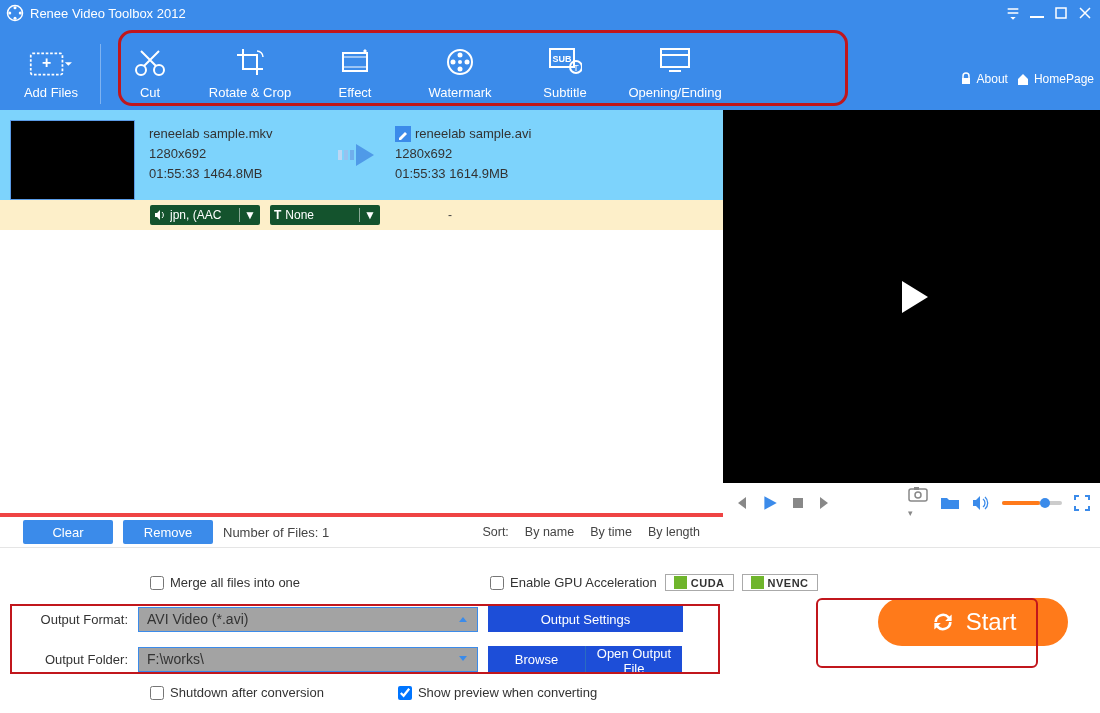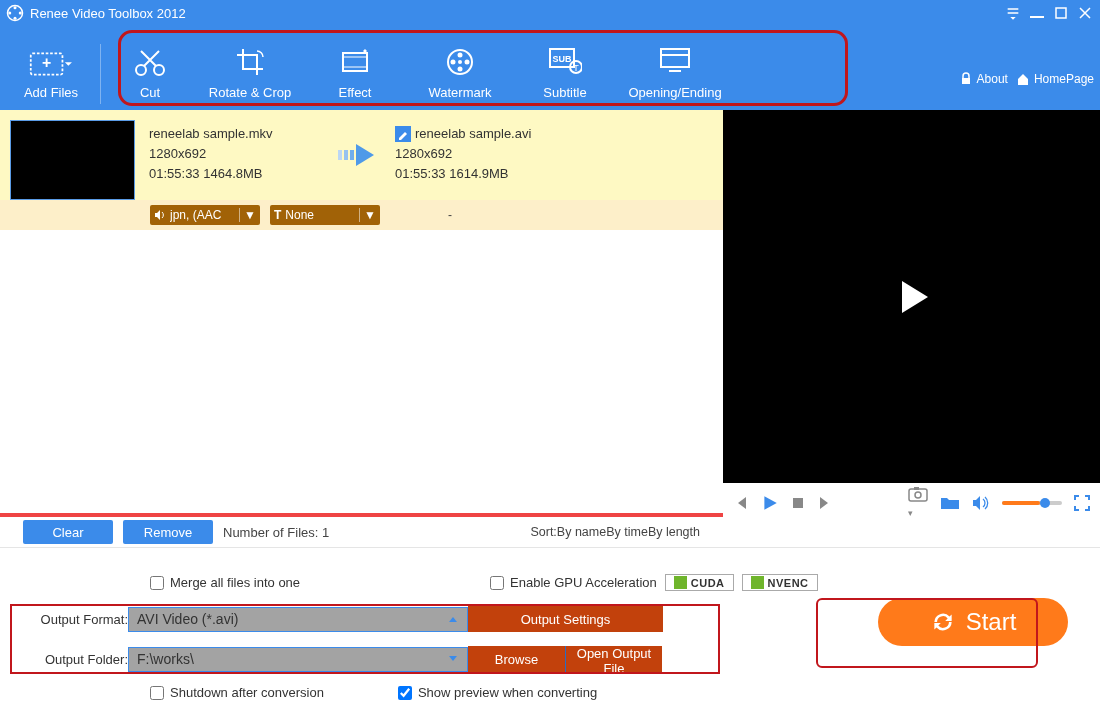--- a/index.html
+++ b/index.html
@@ -19,54 +19,54 @@
 .toolbar .right-spacer { flex: 1; }
 
 .hl-toolbar { position:absolute; border:3px solid #c1161c; border-radius:14px; left:118px; top:30px; width:730px; height:76px; pointer-events:none; }
 
 .hl-output { position:absolute; border:2px solid #c1161c; left:10px; top:604px; width:710px; height:70px; pointer-events:none; }
 .hl-start  { position:absolute; border:2px solid #c1161c; border-radius:6px; left:816px; top:598px; width:222px; height:70px; pointer-events:none; }
 
 
 .main { display:flex; height: 437px; }
 .leftcol { width: 723px; display:flex; flex-direction:column; }
-.row { display:flex; background:#fef9c3; }
+.row { display:flex; background:#7dd3fc; }
 .thumb { width:125px; height:80px; margin:10px 0 0 10px; border:1px solid #5a9be6; background:#000; }
 .meta { padding:14px 0 0 14px; font-size:13px; color:#333; line-height:20px; }
 .arrow { width:70px; display:flex; align-items:center; justify-content:center; }
 .meta2 { padding:14px 0 0 0; font-size:13px; color:#333; line-height:20px; }
 .row2 { background:#fdefc9; height:30px; display:flex; align-items:center; gap:10px; padding-left:150px; font-size:12px; color:#1a4c8b; }
-.pill { background:#a16207; color:#fff; border-radius:2px; height:20px; display:flex; align-items:center; padding:0 4px; gap:4px; }
+.pill { background:#14532d; color:#fff; border-radius:2px; height:20px; display:flex; align-items:center; padding:0 4px; gap:4px; }
 .pill .dd { border-left:1px solid rgba(255,255,255,.5); padding-left:4px; }
 .dash { color:#444; width:120px; text-align:center; }
 .blank { flex:1; background:#fff; }
 
 .actionbar { height:34px; display:flex; align-items:center; gap:10px; padding:0 23px; font-size:13px; color:#444; border-top:4px solid #ef4444; }
 .btnblue { background:#3b8bea; color:#fff; border:none; height:24px; padding:0 18px; font-size:13px; border-radius:2px; }
-.sortarea { margin-left:auto; display:flex; gap:0; font-size:12.5px; color:#444; }
+.sortarea { margin-left:auto; display:flex; gap:16px; font-size:12.5px; color:#444; }
 
 .preview { width:377px; background:#fff; }
 .video { width:100%; height:373px; background:#000; display:flex; align-items:center; justify-content:center; }
 .pcontrols { height:40px; display:flex; align-items:center; gap:12px; padding:0 10px; color:#3b8bea; }
 .pcontrols .space { flex:1; }
 .slider { width:60px; height:4px; background:#ccc; position:relative; border-radius:2px; }
 .slider::before { content:""; position:absolute; left:0; top:-3px; width:10px; height:10px; background:#3b8bea; border-radius:50%; left:38px; }
 .slider .fill { position:absolute; left:0; top:0; height:100%; width:38px; background:#ff7a1a; border-radius:2px; }
 
 
 .bottom { border-top:1px solid #e5e5e5; height:166px; position:relative; padding:26px 20px 0 20px; font-size:13px; color:#333; }
 .optrow { display:flex; align-items:center; gap:12px; margin-bottom:14px; }
 .optrow.first { gap:190px; padding-left:130px; }
 .chk { display:flex; align-items:center; gap:6px; }
 .chk input { width:14px; height:14px; }
 .badge { border:1px solid #aaa; padding:1px 8px; font-size:11px; font-weight:bold; letter-spacing:.5px; display:flex; align-items:center; gap:4px; }
-.fldrow { display:flex; align-items:center; height:28px; margin-bottom:12px; }
+.fldrow { display:flex; align-items:center; gap:10px; height:28px; margin-bottom:12px; }
 .fldlabel { width:108px; text-align:right; color:#333; }
 .combo { width:340px; height:25px; border:1px solid #3b8bea; background:#a3a3a3; display:flex; align-items:center; padding:0 8px; font-size:14px; color:#333; justify-content:space-between; }
-.btnmid { background:#c2410c; color:#fff; border:none; height:26px; font-size:13px; }
+.btnmid { background:#1d4ed8; color:#fff; border:none; height:26px; font-size:13px; }
 .btnmid.os { width:195px; }
 .btnmid.bw { width:97px; }
 .btnmid.of { width:97px; border-left:1px solid #2a6cc0; }
 .btnstack { display:flex; }
 .optrow.last { padding-left:130px; gap:74px; }
 
 .start { position:absolute; right:32px; top:50px; width:190px; height:48px; background:#ff7a1a; border:none; border-radius:24px; color:#fff; font-size:24px; display:flex; align-items:center; justify-content:center; gap:10px; cursor:pointer; }
 
 .app-icon { width:18px; height:18px; margin-right:6px; }
 .nv-green { width:13px; height:13px; background:#6fb52c; display:inline-block; }

